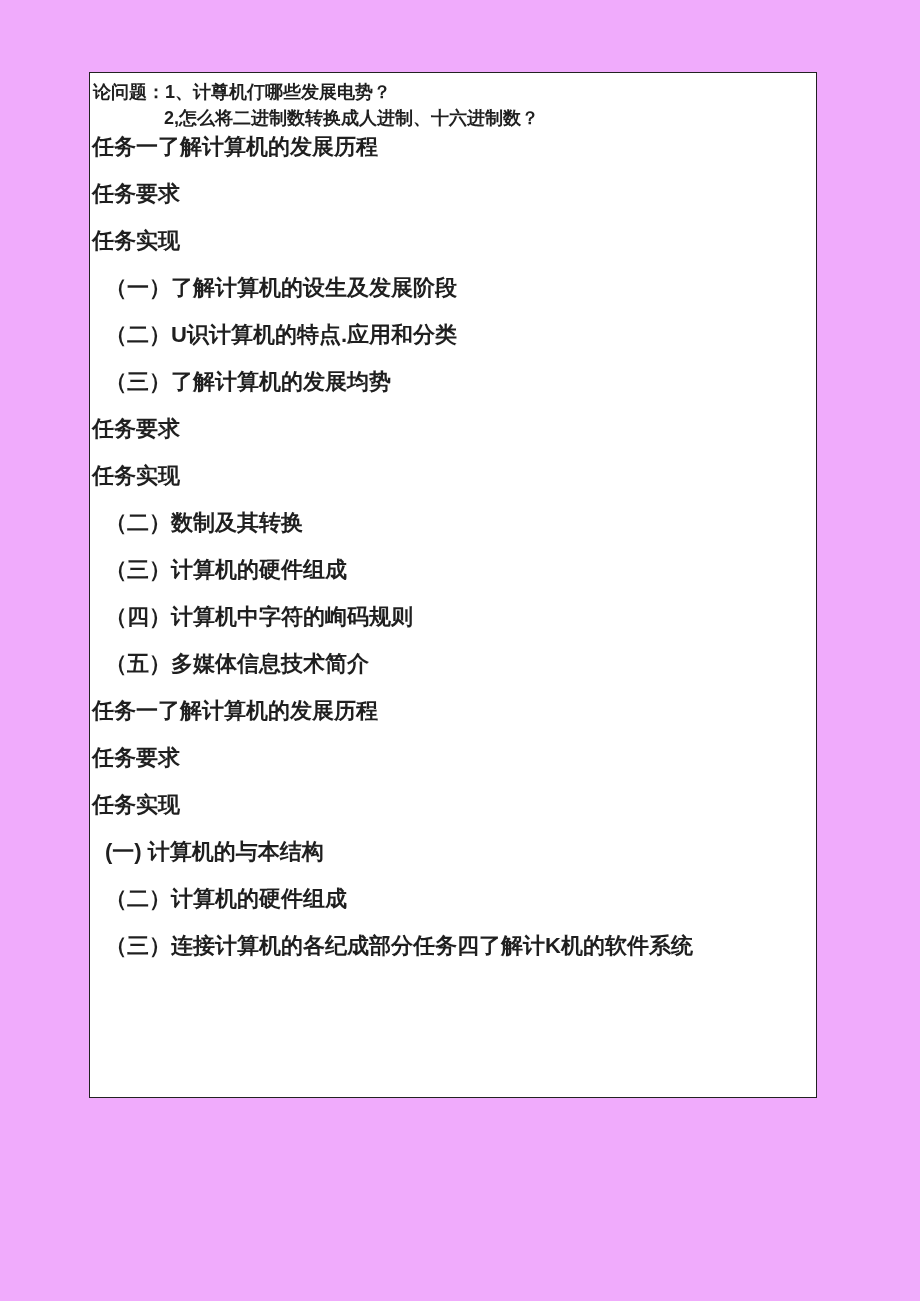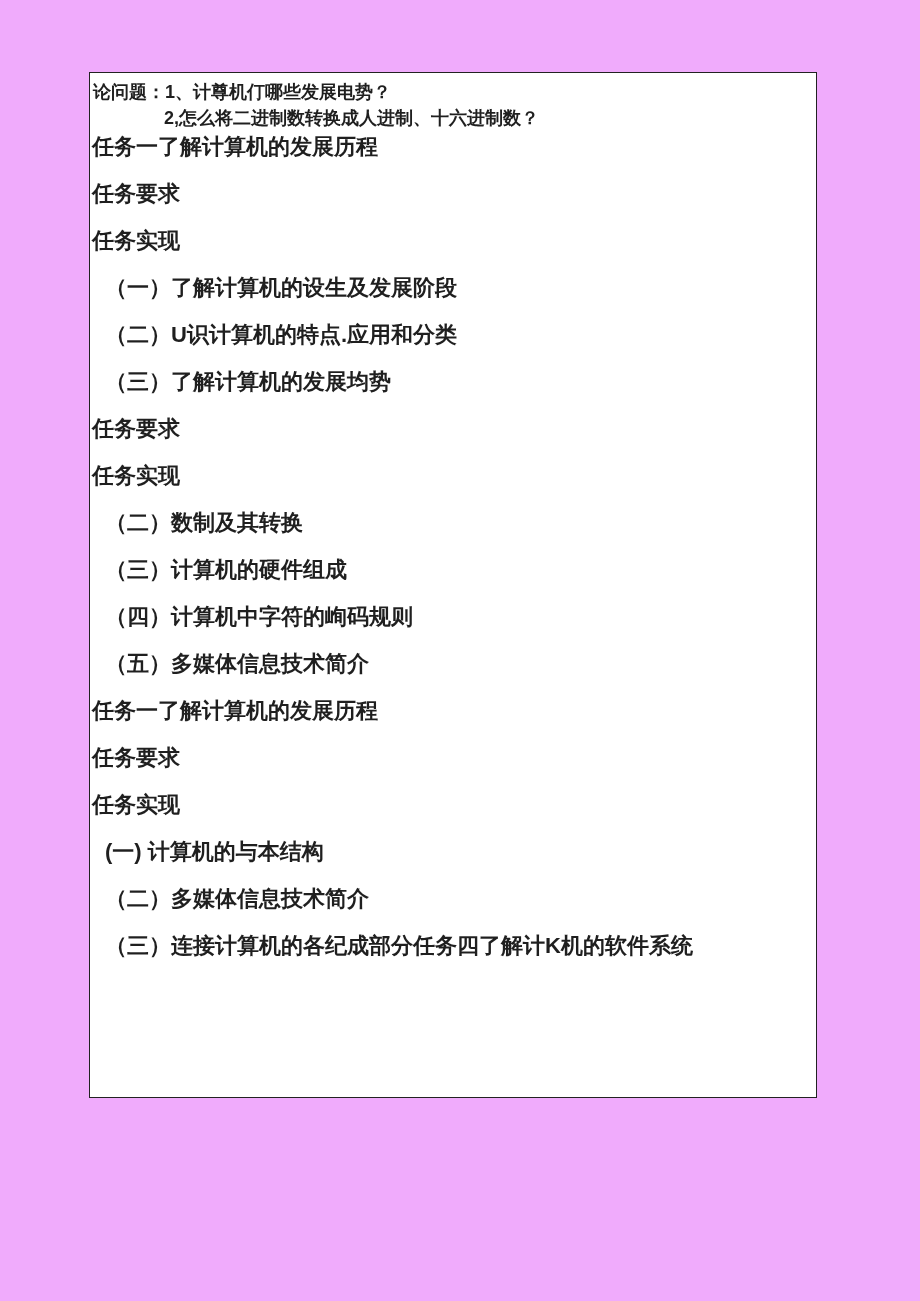--- a/index.html
+++ b/index.html
@@ -67,18 +67,18 @@
       <div class="task-line">任务要求</div>
       <div class="task-line">任务实现</div>
       <div class="task-line sub">（二）数制及其转换</div>
       <div class="task-line sub">（三）计算机的硬件组成</div>
       <div class="task-line sub">（四）计算机中字符的峋码规则</div>
       <div class="task-line sub">（五）多媒体信息技术简介</div>
       <div class="task-line">任务一了解计算机的发展历程</div>
       <div class="task-line">任务要求</div>
       <div class="task-line">任务实现</div>
       <div class="task-line sub">(一) 计算机的与本结构</div>
-      <div class="task-line sub">（二）多媒体信息技术简介</div>
+      <div class="task-line sub">（二）计算机的硬件组成</div>
       <div class="task-line sub">（三）连接计算机的各纪成部分任务四了解计K机的软件系统</div>
     </div>
 
   </div>
 </div>
 
 </body></html>

